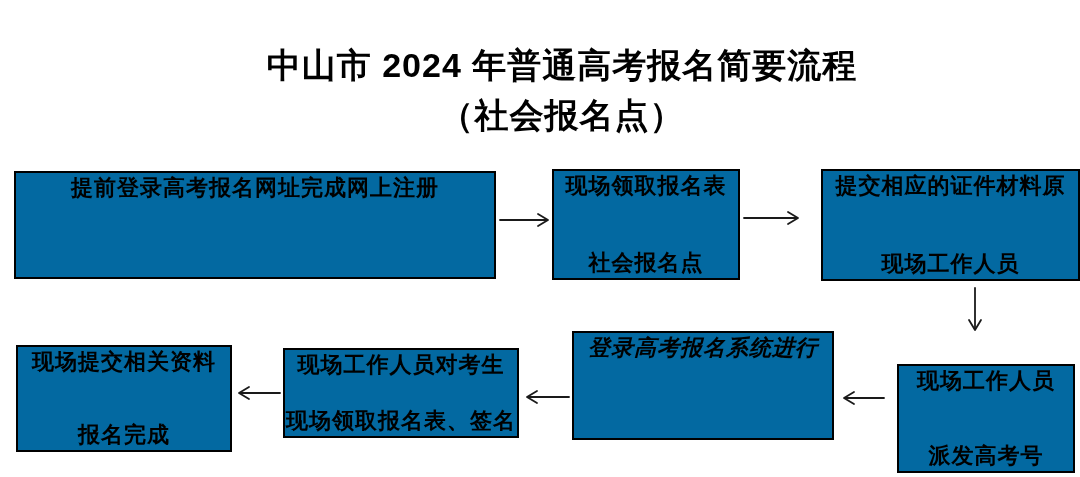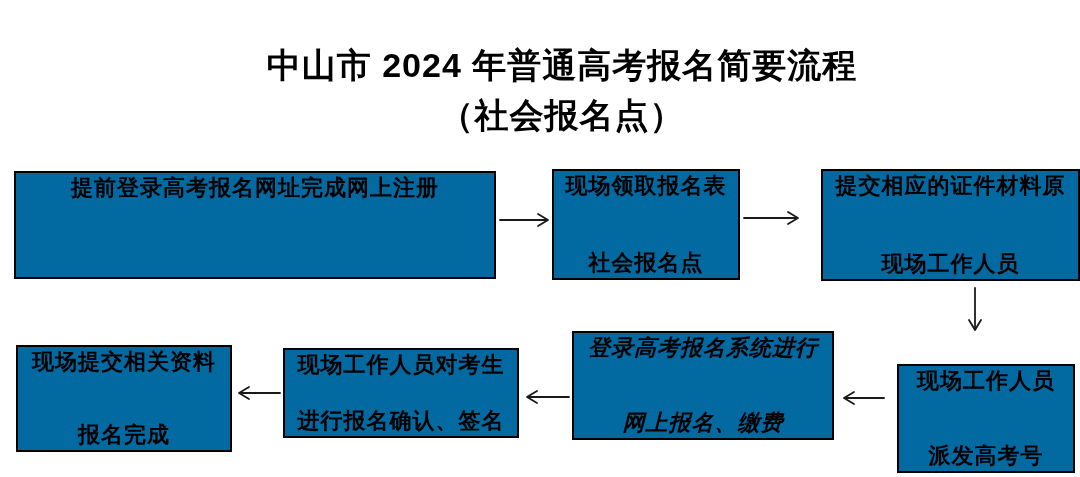--- a/index.html
+++ b/index.html
@@ -92,25 +92,24 @@
     <span>提交相应的证件材料原</span>
     <span>现场工作人员</span>
   </div>
 
   <div class="flow-box box-4">
     <span>现场工作人员</span>
     <span>派发高考号</span>
   </div>
   <div class="flow-box box-5">
     <span>登录高考报名系统进行</span>
-    <span>网上报名、缴费</span>
   </div>
   <div class="flow-box box-6">
     <span>现场工作人员对考生</span>
-    <span>进行报名确认、签名</span>
+    <span>现场领取报名表、签名</span>
   </div>
   <div class="flow-box box-7">
     <span>现场提交相关资料</span>
     <span>报名完成</span>
   </div>
 
   <div class="arrow arr-1">
     <svg width="52" height="18" viewBox="0 0 52 18">
       <line x1="1" y1="9" x2="48" y2="9"></line>
       <polyline points="39,3 49,9 39,15"></polyline>

